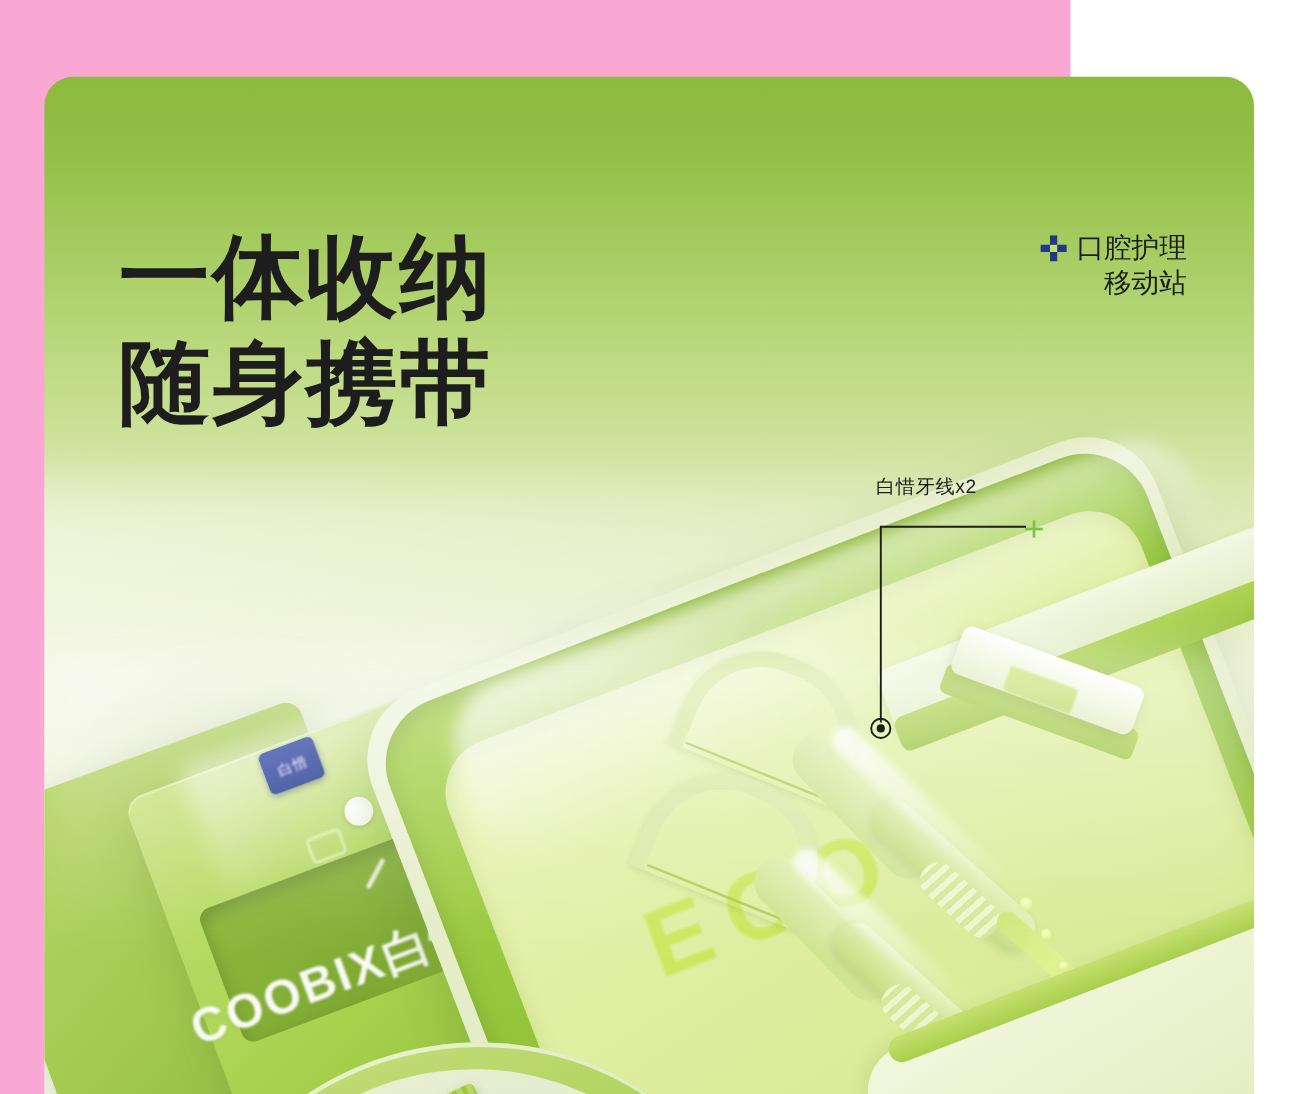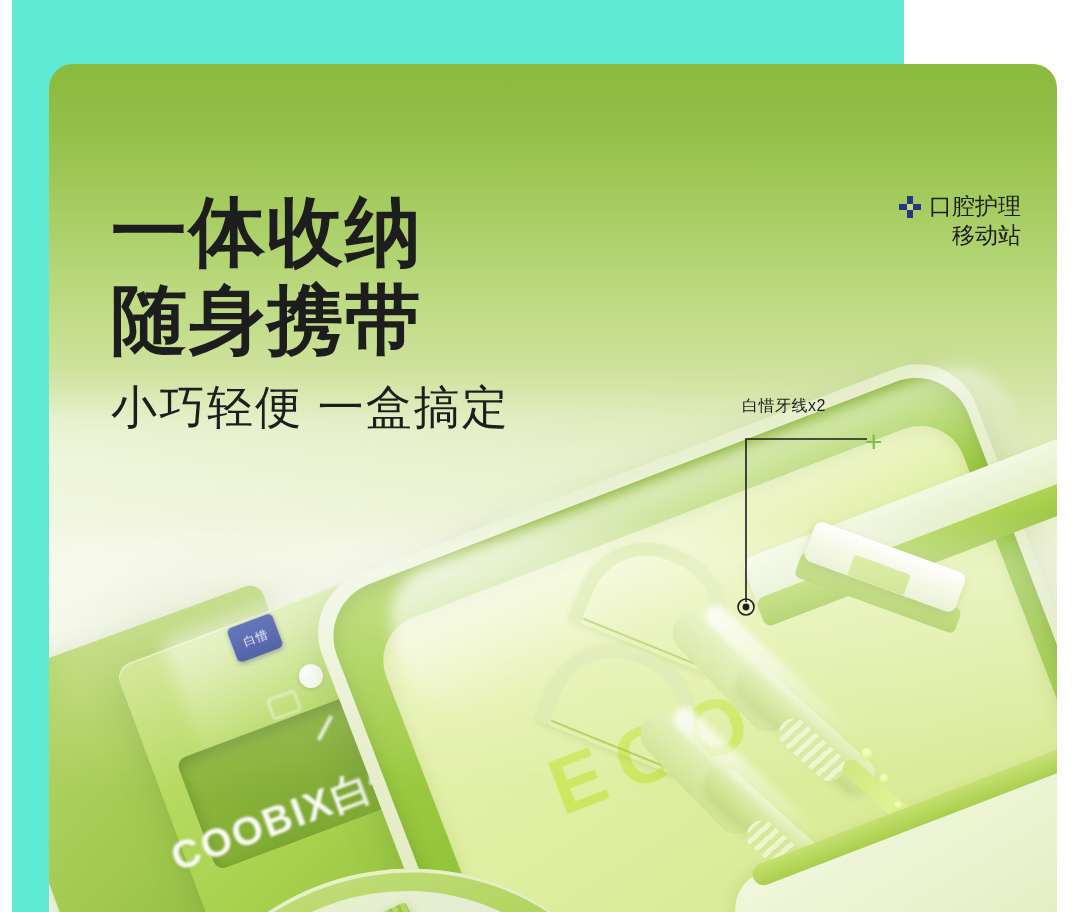--- a/index.html
+++ b/index.html
@@ -3,21 +3,21 @@
 <meta charset="utf-8">
 <style>
   * { margin:0; padding:0; box-sizing:border-box; }
   html, body {
     width:1080px; height:912px;
     background:#ffffff;
     font-family:"Liberation Sans", "DejaVu Sans", sans-serif;
     overflow:hidden;
   }
 
-  #stage { position:relative; width:892px; height:912px; background:#5eead4;margin-left:12px; }
+  #stage { position:relative; width:892px; height:912px; background:#f9a8d4; }
 
   
   .panel{
     position:absolute; left:37px; top:64px; width:1008px; height:848px;
     border-radius:24px 24px 0 0;
     overflow:hidden;
     background:linear-gradient(180deg,
         #8ABA3E 0%,
         #92bf46 7%,
         #a4cb5e 16%,
@@ -303,21 +303,21 @@
     color:#1d1d1d; letter-spacing:2px; white-space:pre-line;
   }
   .subtitle{
     position:absolute; left:62px; top:314px;
     font-size:46px; font-weight:400; line-height:58px;
     color:#1d1d1d; letter-spacing:2px;
   }
 
   
   .badge{
-    position:absolute; right:36px; top:128px;
+    position:absolute; right:56px; top:128px;
     display:flex; align-items:flex-start; gap:8px;
   }
   .badge-txt{
     font-size:23px; line-height:29px; font-weight:500;
     color:#1d1d1d; text-align:right; white-space:pre-line;
   }
   .cross-ico{ margin-top:4px; }
 
   
   .callout-label{
@@ -397,21 +397,20 @@
 
     <div class="ph rim-bl"></div>
     <div class="ph rim-bl-inner"></div>
 
     <div class="ph ribbed"></div>
 
     <div class="ph wash-b"></div>
 
     <div class="headline">一体收纳
 随身携带</div>
-    <div class="subtitle">小巧轻便 一盒搞定</div>
 
     <div class="badge">
       <span class="cross-ico">
         <svg width="22" height="22" viewBox="0 0 22 22">
           <path d="M8 0h6v8h8v6h-8v8H8v-8H0V8h8z" fill="#23368C"></path>
           <rect x="8" y="8" width="6" height="6" fill="#C8DE6A"></rect>
         </svg>
       </span>
       <span class="badge-txt">口腔护理
 移动站</span>

